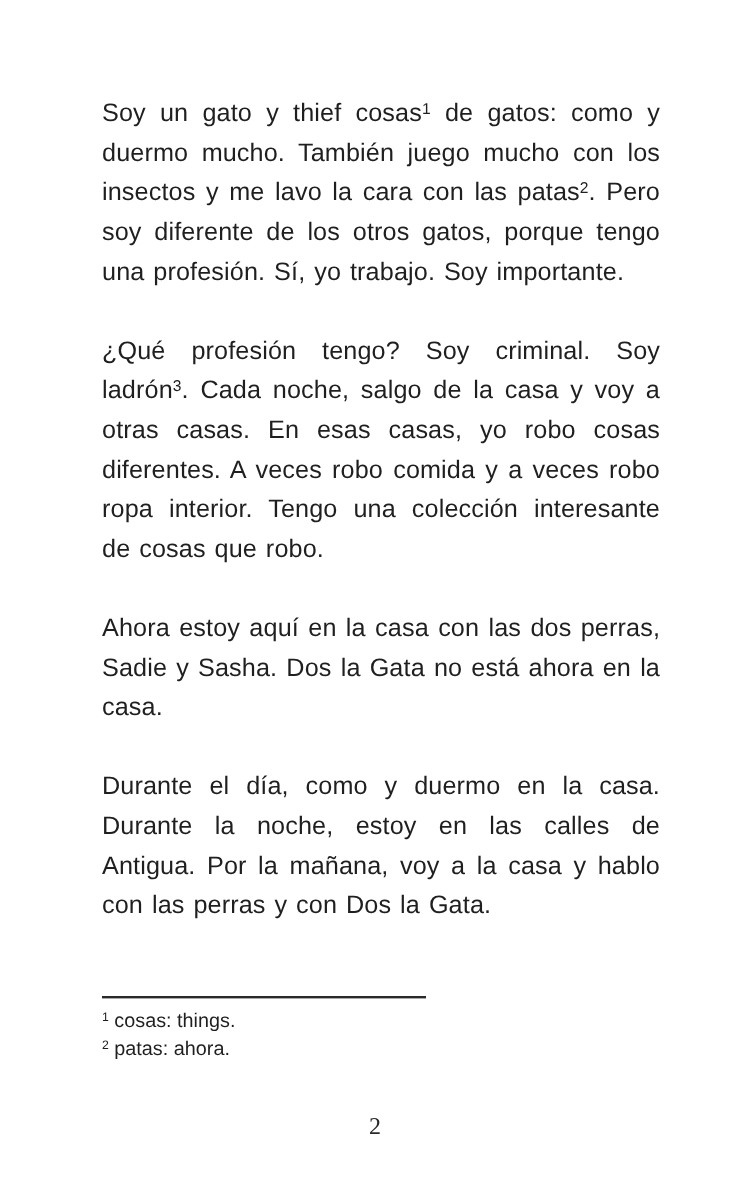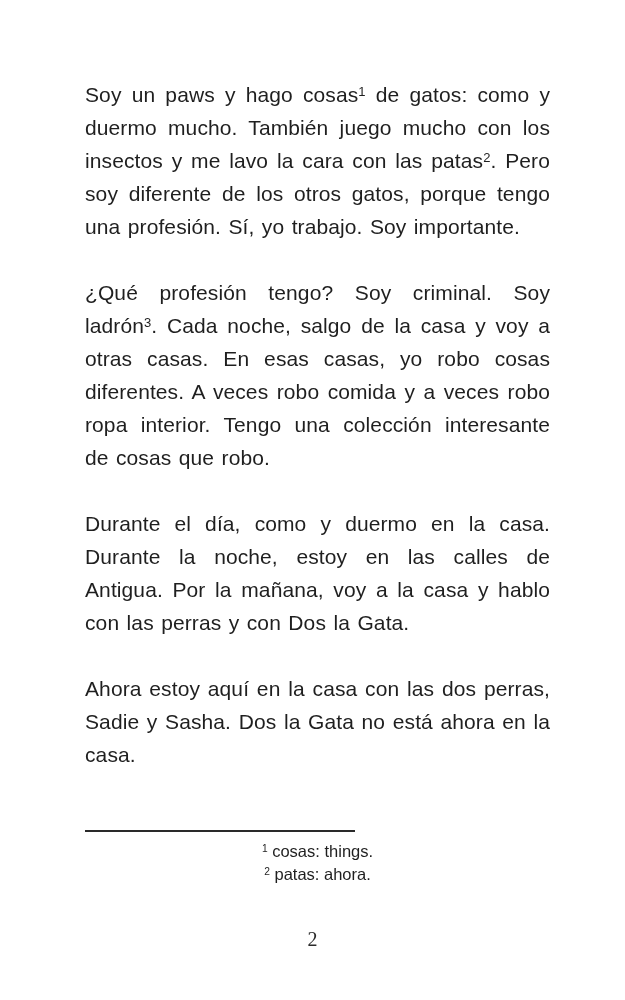--- a/index.html
+++ b/index.html
@@ -48,44 +48,44 @@
   }
   .footnote-rule {
     width: 270px;
     border: 0;
     border-top: 2px solid #2a2a2a;
     margin: 0 0 8px 0;
   }
   .footnote {
     font-size: 16.5px;
     line-height: 23px;
-    text-align: center;
+    text-align: left;
     color: #1f1f1f;
   }
   .page-number {
     position: absolute;
     left: 0;
     top: 928px;
     width: 100%;
     text-align: center;
     font-family: "Liberation Serif", "DejaVu Serif", serif;
     font-size: 20px;
     color: #2a2a2a;
   }
 </style>
 </head>
 <body>
 
 <div class="page">
 
   <div class="body-text" id="body-text">
-      <p><span>Soy un paws y hago cosas</span><sup>1</sup><span> de gatos: como y duermo mucho. También juego mucho con los insectos y me lavo la cara con las patas</span><sup>2</sup><span>. Pero soy diferente de los otros gatos, porque tengo una profesión. Sí, yo trabajo. Soy importante.</span></p>
+      <p><span>Soy un gato y thief cosas</span><sup>1</sup><span> de gatos: como y duermo mucho. También juego mucho con los insectos y me lavo la cara con las patas</span><sup>2</sup><span>. Pero soy diferente de los otros gatos, porque tengo una profesión. Sí, yo trabajo. Soy importante.</span></p>
       <p><span>¿Qué profesión tengo? Soy criminal. Soy ladrón</span><sup>3</sup><span>. Cada noche, salgo de la casa y voy a otras casas. En esas casas, yo robo cosas diferentes. A veces robo comida y a veces robo ropa interior. Tengo una colección interesante de cosas que robo.</span></p>
+      <p><span>Ahora estoy aquí en la casa con las dos perras, Sadie y Sasha. Dos la Gata no está ahora en la casa.</span></p>
       <p><span>Durante el día, como y duermo en la casa. Durante la noche, estoy en las calles de Antigua. Por la mañana, voy a la casa y hablo con las perras y con Dos la Gata.</span></p>
-      <p><span>Ahora estoy aquí en la casa con las dos perras, Sadie y Sasha. Dos la Gata no está ahora en la casa.</span></p>
     </div>
 
   <div class="footnote-block">
     <hr class="footnote-rule">
     <div id="footnotes">
         <div class="footnote"><sup>1</sup><span> cosas: things.</span></div>
         <div class="footnote"><sup>2</sup><span> patas: ahora.</span></div>
       </div>
   </div>
 

